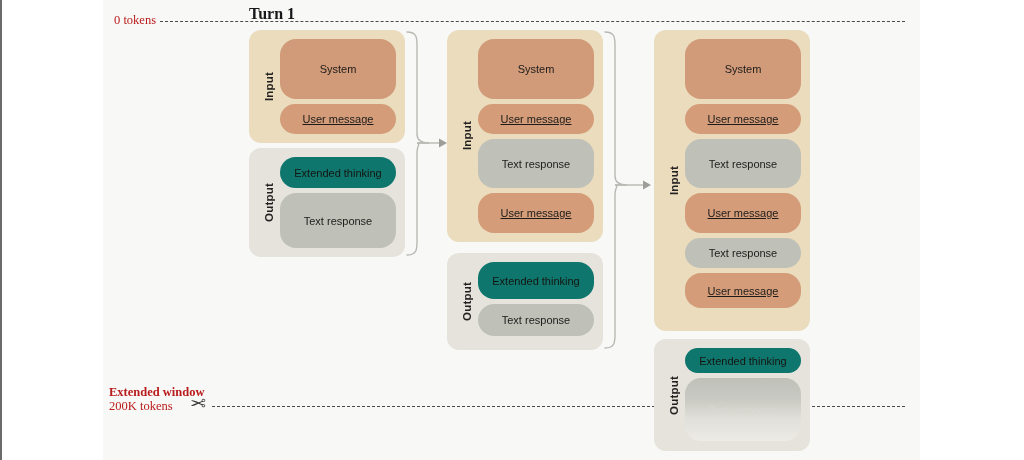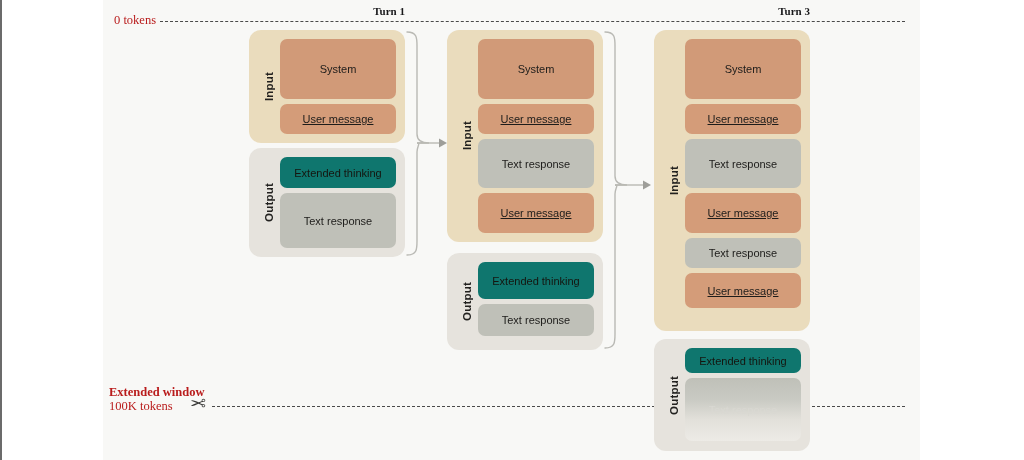--- a/index.html
+++ b/index.html
@@ -35,22 +35,22 @@
 
   .scissors{
     position:absolute;left:190px;top:394px;font-size:19px;line-height:19px;
     color:#3a3a38;transform:scaleX(-1);
   }
 
   
   .turn-title{
     position:absolute;top:5px;
     font-family:"Liberation Serif", serif;
-    font-weight:bold;font-size:11px;color:#18181a;
-    text-align:right;white-space:nowrap;
+    font-weight:bold;font-size:16px;color:#18181a;
+    text-align:left;white-space:nowrap;
   }
   #title-t1{left:249px;width:156px;}
   #title-t2{left:447px;width:156px;}
   #title-t3{left:654px;width:156px;}
 
   
   .group{
     position:absolute;border-radius:12px;
     box-sizing:border-box;
     padding:9px 9px 9px 9px;
@@ -64,21 +64,21 @@
     display:flex;align-items:center;justify-content:center;
   }
   .group-label span{
     writing-mode:vertical-rl;transform:rotate(180deg);
     font-size:11.5px;font-weight:bold;color:#22211f;
     letter-spacing:.2px;white-space:nowrap;
   }
   .blocks{flex:1 1 auto;display:flex;flex-direction:column;gap:5px;}
 
   .blk{
-    border-radius:7px;
+    border-radius:16px;
     display:flex;align-items:center;justify-content:center;
     font-size:11px;color:#1d1c1a;text-align:center;
     box-sizing:border-box;white-space:nowrap;
   }
   .blk.system{background:#D19A78;}
   .blk.user{background:#D49C79;text-decoration:underline;}
   .blk.text{background:#BFC0B8;}
   .blk.think{background:#0f766e;color:#15150f;}
   .blk.fade{
     background:linear-gradient(to bottom,#BFC0B8 0%,#C9CAC3 34%,#E2E0DA 66%,#EDEBE6 100%);
@@ -113,27 +113,26 @@
   <div class="canvas"></div>
   <div class="rail-bg"></div>
 
   <div class="dash-line" id="line-top"></div>
   <div class="dash-line" id="line-bottom"></div>
 
   <div class="axis-label" id="label-zero">0 tokens</div>
 
   <div class="axis-label" id="label-ctx">
     <span class="ctx-title">Extended window</span>
-    <span class="ctx-sub">100K tokens</span>
+    <span class="ctx-sub">200K tokens</span>
   </div>
 
   <div class="scissors">✂</div>
 
   <div class="turn-title" id="title-t1">Turn 1</div>
-  <div class="turn-title" id="title-t3">Turn 3</div>
 
   <div class="group input" id="t1-input">
     <div class="group-label">
       <span>Input</span>
     </div>
     <div class="blocks">
         <div class="blk system" style="height: 60px; flex: 0 0 60px;">System</div>
         <div class="blk user" style="height: 30px; flex: 0 0 30px;">User message</div>
       </div>
   </div>

